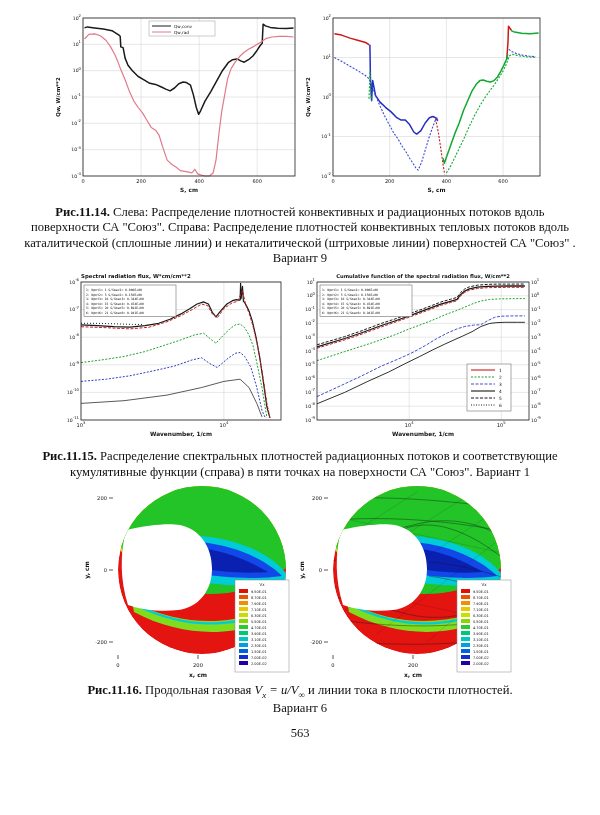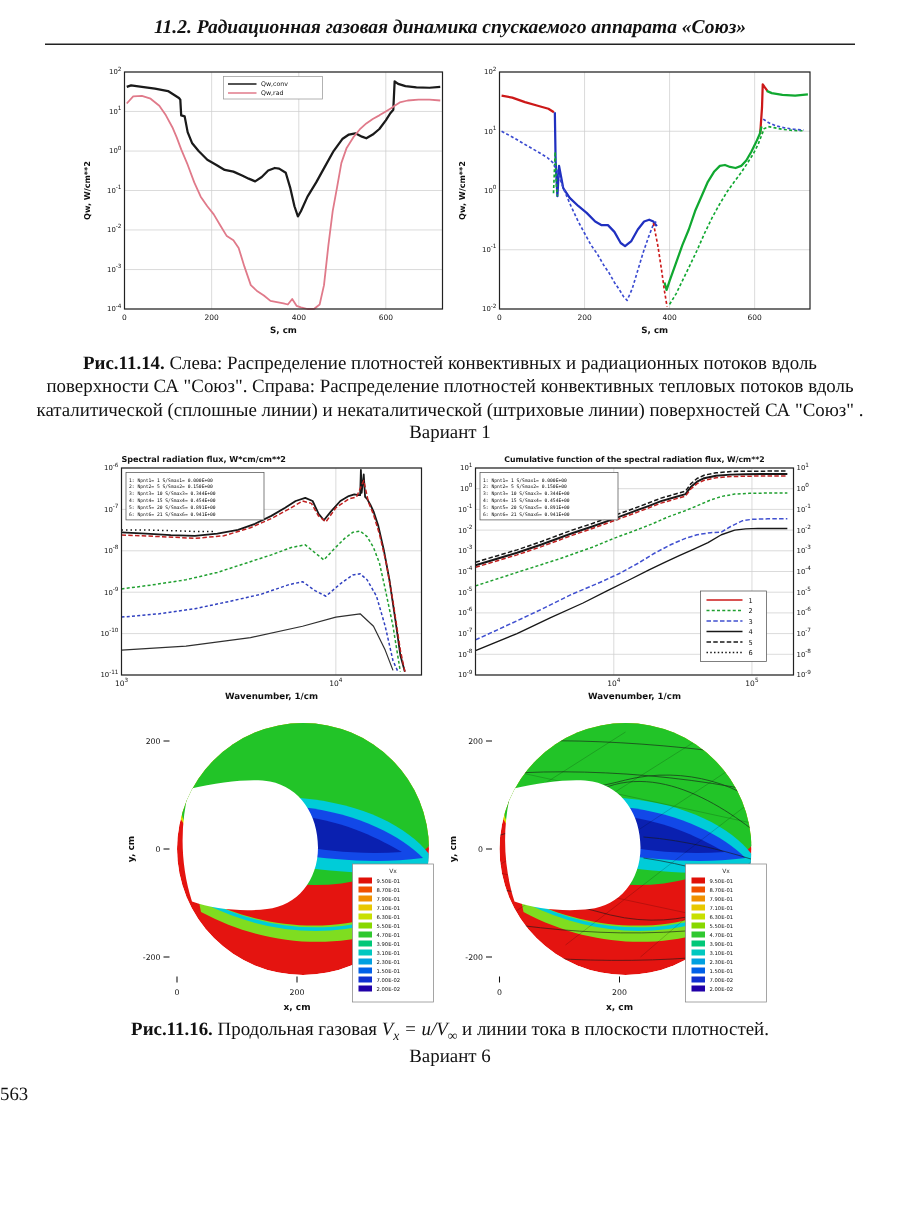--- a/index.html
+++ b/index.html
@@ -9,31 +9,28 @@
           font-size:13px;font-weight:bold;padding-bottom:3px;border-bottom:1.2px solid #222;}
   .figrow{display:flex;justify-content:center;align-items:flex-start;}
   .r1{margin-top:6px;}
   .r2{margin-top:2px;}
   .r3{margin-top:4px;}
   .chartbox{line-height:0;}
   .cap{width:552px;margin:3px auto 2px auto;text-align:center;font-size:12.6px;line-height:1.22;}
   .cap b{font-weight:bold;}
   .formula{font-style:italic;text-align:center;}
   .formula sub{font-size:9px;}
-  .pageno{font-size:12.5px;margin-top:10px;}
+  .pageno{text-align:center;font-size:12.5px;margin-top:10px;}
   svg{font-family:"DejaVu Sans", sans-serif;}
 </style>
 </head>
 <body>
 
 <div class="page">
 
-  <div class="header">
-    <span>11.2. Радиационная газовая динамика спускаемого аппарата «Союз»</span>
-  </div>
 
   <div class="figrow r1">
     <div class="chartbox"><svg xmlns="http://www.w3.org/2000/svg" width="250" height="196" viewBox="0 0 250 196">
           <rect x="0" y="0" width="250" height="196" fill="#ffffff"></rect>
           <g font-size="4.6" fill="#111">
             <line x1="30" y1="170.0" x2="242" y2="170.0" stroke="#cfcfcf" stroke-width="0.5"></line>
             <text x="28" y="171.6" text-anchor="end">10<tspan dy="-2.6" font-size="3.8">-4</tspan></text>
             <line x1="30" y1="143.7" x2="242" y2="143.7" stroke="#cfcfcf" stroke-width="0.5"></line>
             <text x="28" y="145.3" text-anchor="end">10<tspan dy="-2.6" font-size="3.8">-3</tspan></text>
             <line x1="30" y1="117.3" x2="242" y2="117.3" stroke="#cfcfcf" stroke-width="0.5"></line>
@@ -109,21 +106,21 @@
             <path d="M205.8,43.4 L209.2,45.7 L213.7,47.7 L219.4,49.1 L226.2,50.2 L232.7,50.7" fill="none" stroke="#3a4ad0" stroke-width="1.1" stroke-dasharray="2,1.5" stroke-linejoin="round"></path>
           </g>
           <rect x="30" y="12" width="207" height="158" fill="none" stroke="#222" stroke-width="0.8"></rect>
           <text x="133.5" y="186" text-anchor="middle" font-size="5.8" font-weight="bold" fill="#111">S, cm</text>
           <text x="7" y="91" font-size="5.4" font-weight="bold" fill="#111" text-anchor="middle" transform="rotate(-90 7 91)">Qw, W/cm**2</text>
         </svg></div>
   </div>
 
   <p class="cap">
     <b>Рис.11.14.</b>
-    <span>Слева: Распределение плотностей конвективных и радиационных потоков вдоль поверхности СА "Союз". Справа: Распределение плотностей конвективных тепловых потоков вдоль каталитической (сплошные линии) и некаталитической (штриховые линии) поверхностей СА "Союз" . Вариант 1</span>
+    <span>Слева: Распределение плотностей конвективных и радиационных потоков вдоль поверхности СА "Союз". Справа: Распределение плотностей конвективных тепловых потоков вдоль каталитической (сплошные линии) и некаталитической (штриховые линии) поверхностей СА "Союз" . Вариант 9</span>
   </p>
 
   <div class="figrow r2">
     <div class="chartbox"><svg xmlns="http://www.w3.org/2000/svg" width="236" height="178" viewBox="0 0 236 178">
           <rect x="0" y="0" width="236" height="178" fill="#ffffff"></rect>
           <g font-size="4.6" fill="#111">
             <line x1="30" y1="152.0" x2="230" y2="152.0" stroke="#cfcfcf" stroke-width="0.5"></line>
             <text x="28" y="153.6" text-anchor="end">10<tspan dy="-2.6" font-size="3.8">-11</tspan></text>
             <line x1="30" y1="124.4" x2="230" y2="124.4" stroke="#cfcfcf" stroke-width="0.5"></line>
             <text x="28" y="126.0" text-anchor="end">10<tspan dy="-2.6" font-size="3.8">-10</tspan></text>
@@ -237,20 +234,24 @@
             <line x1="184" y1="130" x2="208" y2="130" stroke="#181818" stroke-width="1.1" stroke-dasharray="3,1.5"></line>
             <text x="212" y="131.8" font-size="4.4" fill="#111">5</text>
             <line x1="184" y1="137" x2="208" y2="137" stroke="#181818" stroke-width="1.1" stroke-dasharray="1,1.5"></line>
             <text x="212" y="138.8" font-size="4.4" fill="#111">6</text>
           </g>
           <text x="136" y="10" text-anchor="middle" font-size="5.2" font-weight="bold" fill="#111">Cumulative function of the spectral radiation flux, W/cm**2</text>
           <text x="136" y="168" text-anchor="middle" font-size="5.8" font-weight="bold" fill="#111">Wavenumber, 1/cm</text>
         </svg></div>
   </div>
 
+  <p class="cap">
+    <b>Рис.11.15.</b>
+    <span>Распределение спектральных плотностей радиационных потоков и соответствующие кумулятивные функции (справа) в пяти точках на поверхности СА "Союз". Вариант 1</span>
+  </p>
 
   <div class="figrow r3">
     <div class="chartbox"><svg xmlns="http://www.w3.org/2000/svg" width="215" height="196" viewBox="0 0 215 196">
           <rect width="215" height="196" fill="#fff"></rect>
           <defs>
             <clipPath id="cc4">
               <circle cx="120" cy="86" r="84"></circle>
             </clipPath>
           </defs>
           <g clip-path="url(#cc4)">

